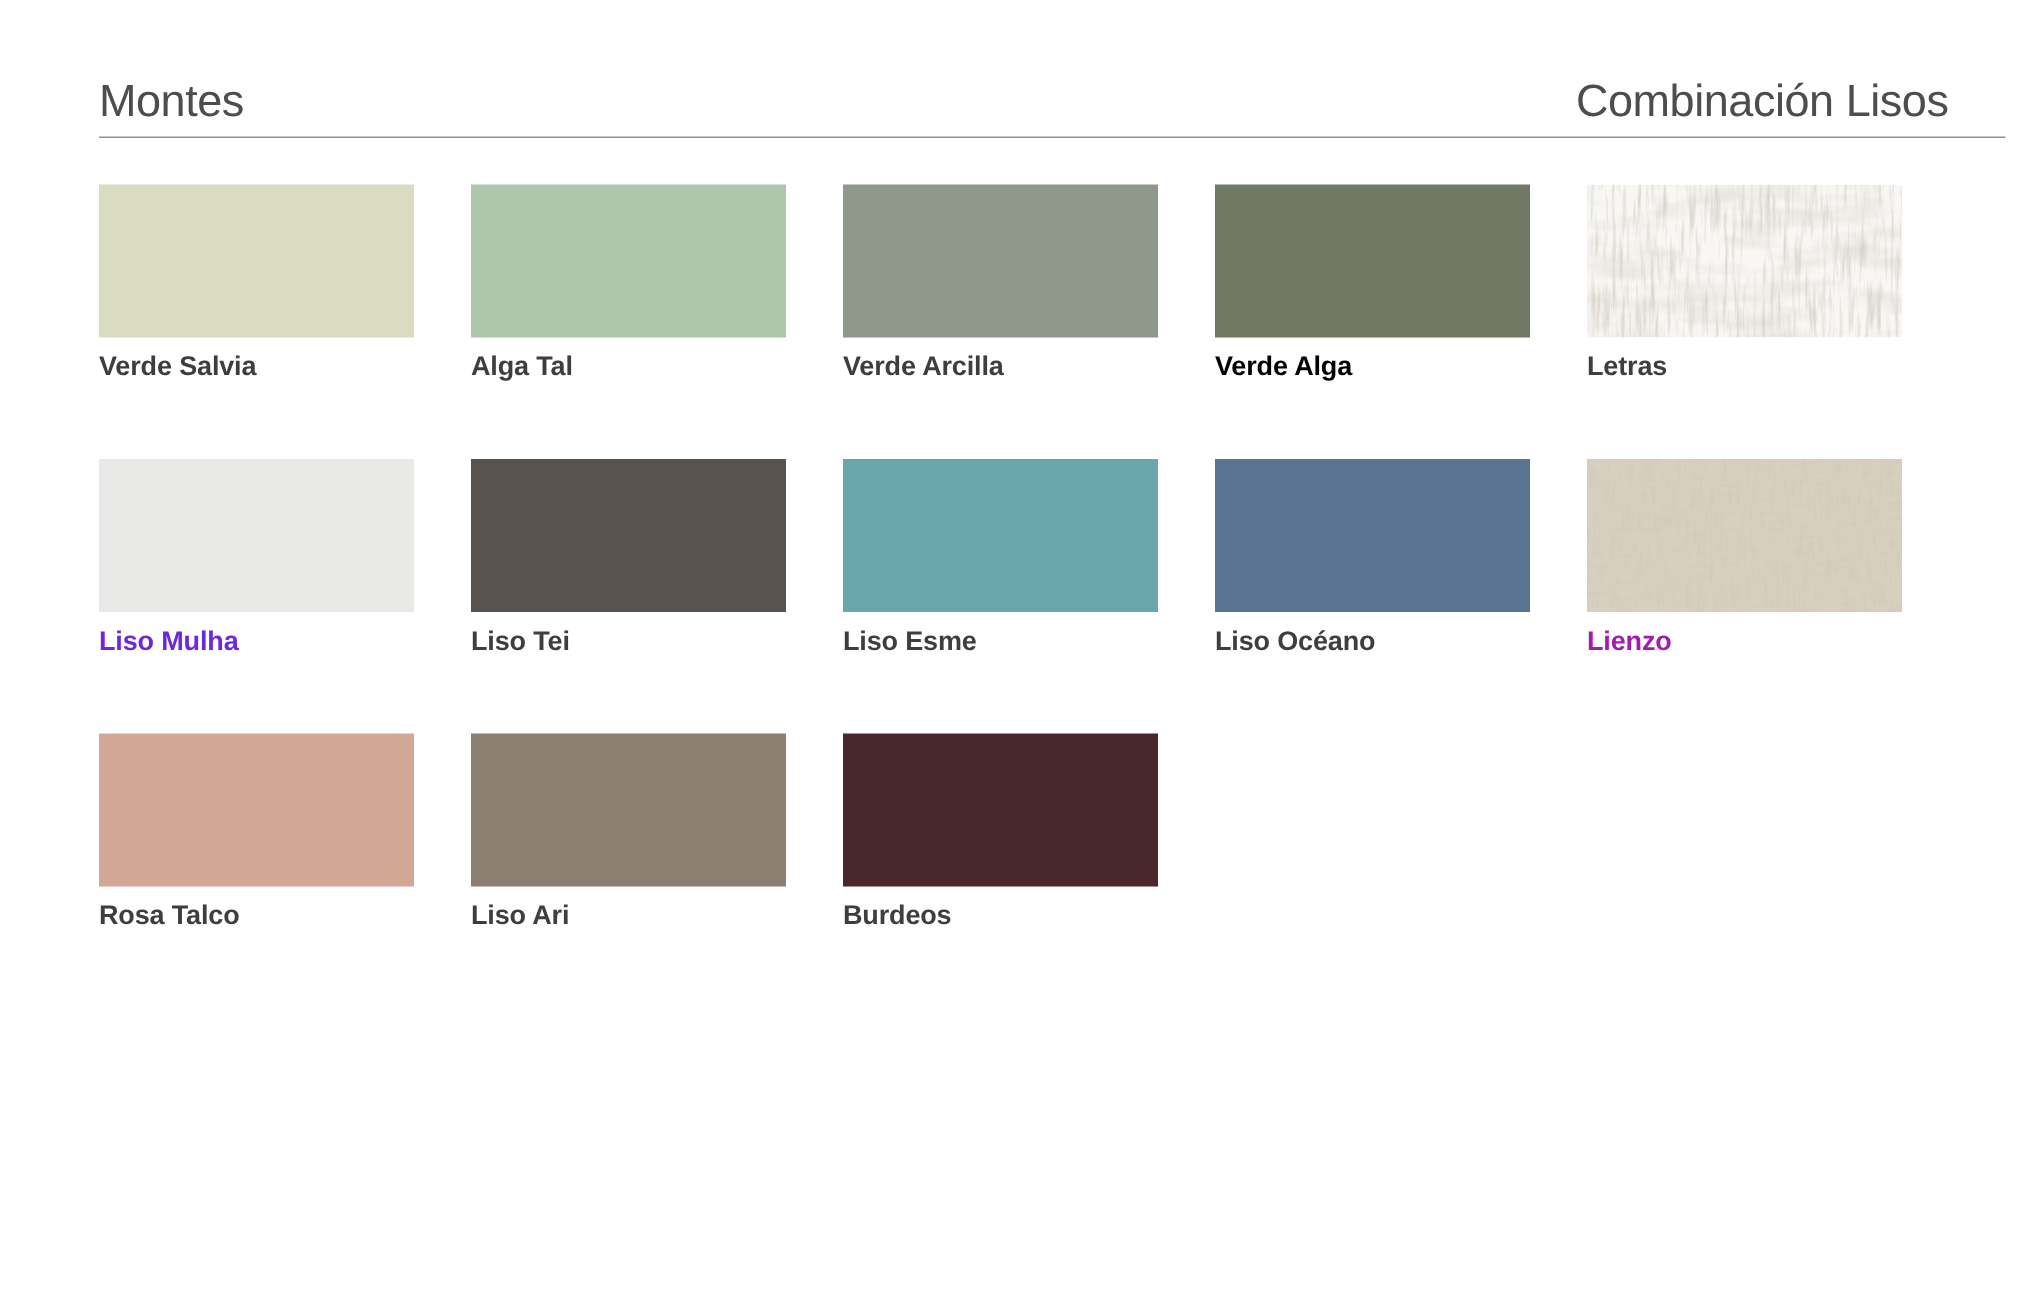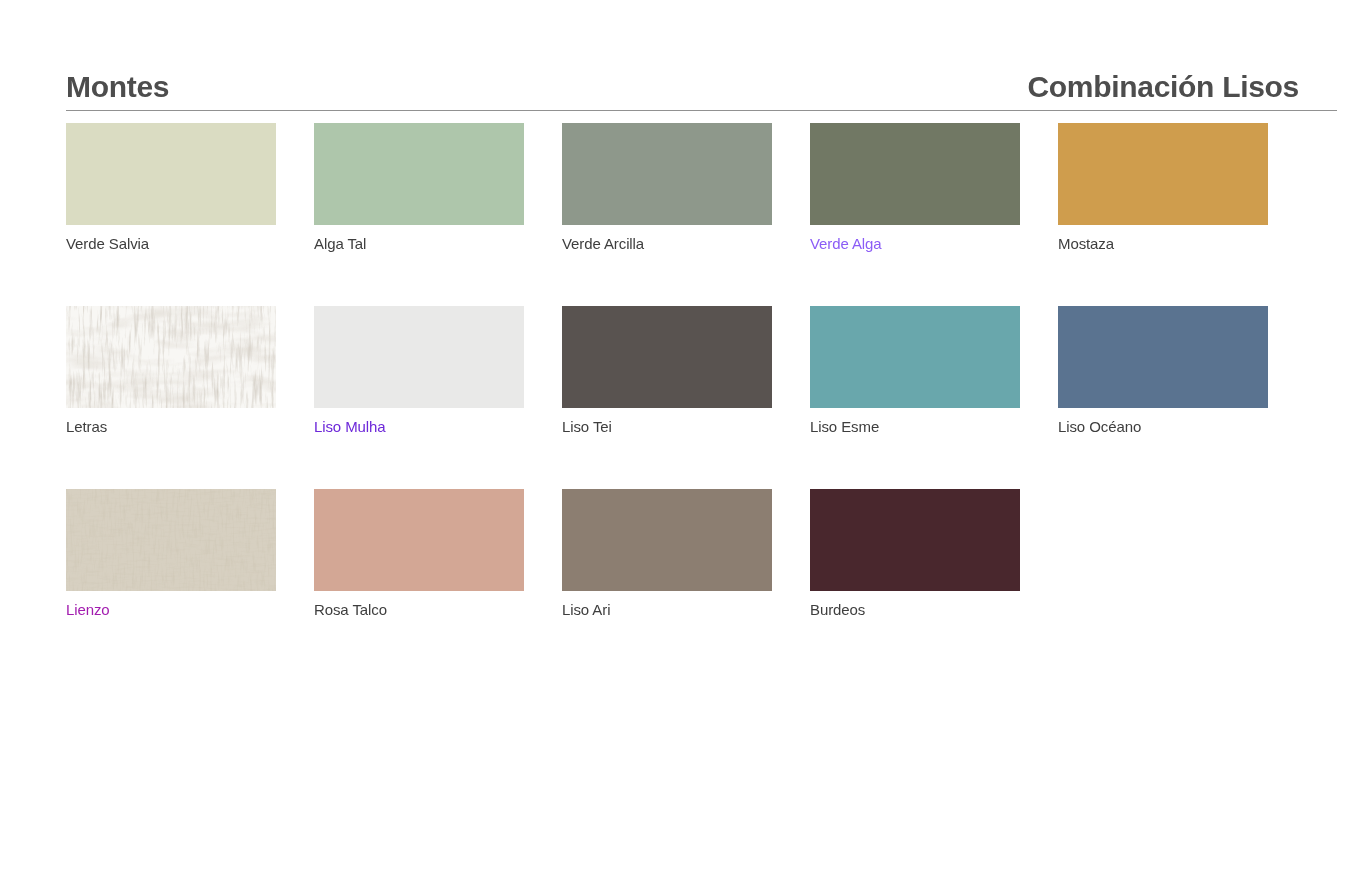--- a/index.html
+++ b/index.html
@@ -23,26 +23,25 @@
     top: 52px;
     width: 1271px;
     display: flex;
     justify-content: space-between;
     align-items: flex-end;
     border-bottom: 1px solid #919191;
     padding-bottom: 7px;
   }
   .title {
     font-size: 30px;
-    font-weight: 700;
+    font-weight: 400;
     line-height: 32px;
     color: #4d4d4d;
     letter-spacing: -0.3px;
     white-space: nowrap;
-    margin-top: 19px;
   }
   .title-right {
     padding-right: 38px;
     text-align: right;
   }
   .grid {
     position: absolute;
     left: 66px;
     top: 123px;
     display: grid;
@@ -57,25 +56,26 @@
     overflow: hidden;
     position: relative;
   }
   .tile svg.tex {
     display: block;
     width: 210px;
     height: 102px;
   }
   .swatch-label {
     margin-top: 11px;
-    font-size: 15px;
+    font-size: 18px;
     line-height: 16px;
     color: #3e3e3e;
     letter-spacing: -0.1px;
     white-space: nowrap;
+    font-weight: bold;
   }
   .defs-holder {
     position: absolute;
     width: 0;
     height: 0;
     overflow: hidden;
   }
 </style>
 </head>
 <body>
@@ -116,25 +116,21 @@
       <div class="cell">
         <div class="tile" style="background: rgb(174, 198, 171);"></div>
         <div class="swatch-label" style="color: rgb(62, 62, 62);">Alga Tal</div>
       </div>
       <div class="cell">
         <div class="tile" style="background: rgb(142, 152, 139);"></div>
         <div class="swatch-label" style="color: rgb(62, 62, 62);">Verde Arcilla</div>
       </div>
       <div class="cell">
         <div class="tile" style="background: rgb(113, 120, 100);"></div>
-        <div class="swatch-label" style="color: #8b5cf6;">Verde Alga</div>
-      </div>
-      <div class="cell">
-        <div class="tile" style="background: rgb(207, 157, 77);"></div>
-        <div class="swatch-label" style="color: rgb(62, 62, 62);">Mostaza</div>
+        <div class="swatch-label" style="color: #000000;">Verde Alga</div>
       </div>
       <div class="cell">
         <div class="tile">
           <svg class="tex" viewBox="0 0 210 102" preserveAspectRatio="none">
             <rect width="210" height="102" fill="#f8f7f4"></rect>
             <rect width="210" height="102" filter="url(#fLetrasBlotch)" opacity="0.9"></rect>
             <rect width="210" height="102" filter="url(#fLetrasStreak)" opacity="0.85"></rect>
           </svg>
         </div>
         <div class="swatch-label" style="color: rgb(62, 62, 62);">Letras</div>

